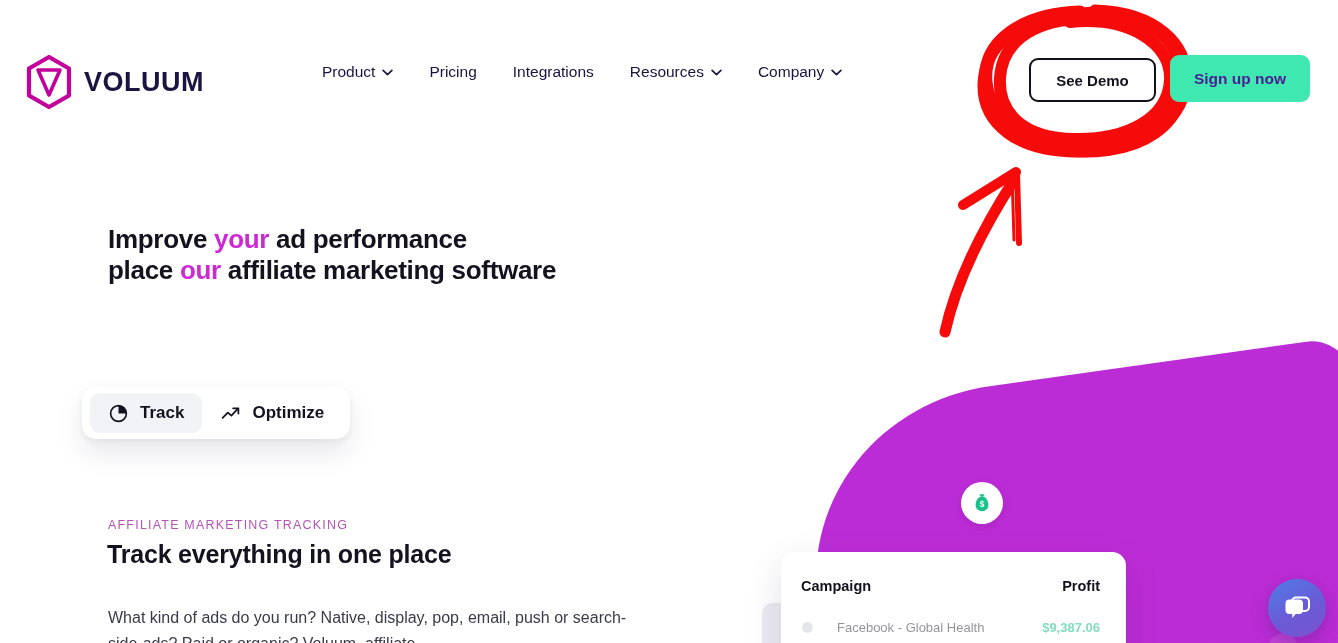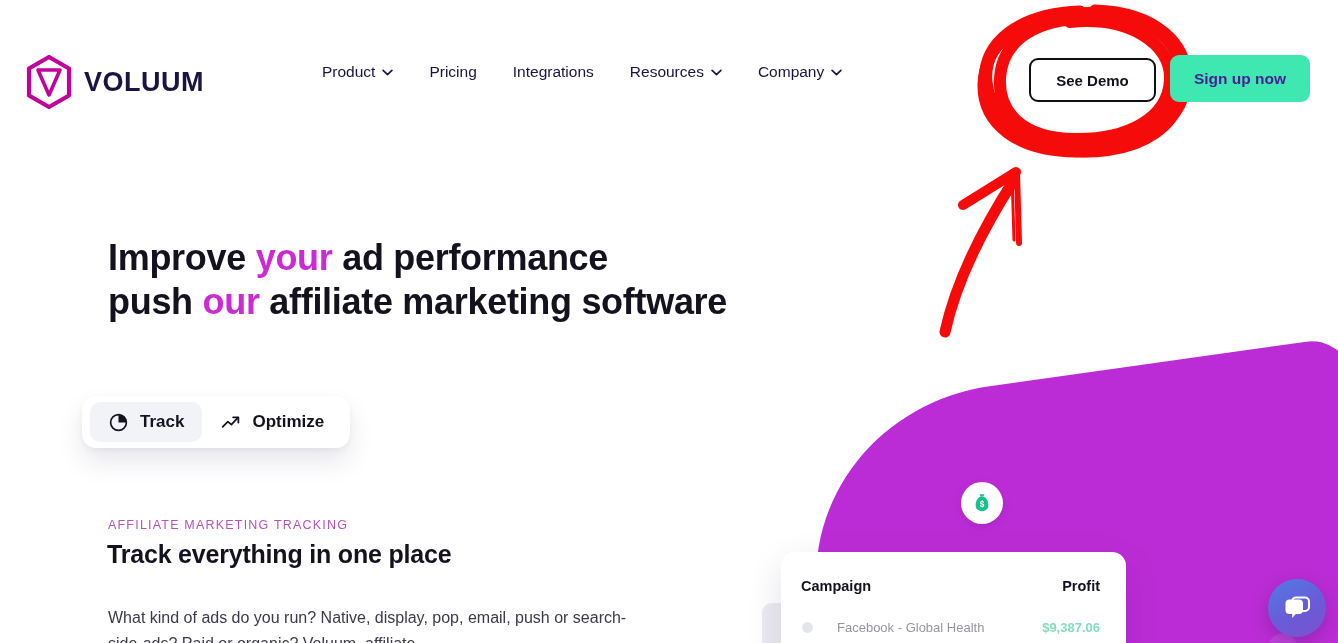--- a/index.html
+++ b/index.html
@@ -83,29 +83,29 @@
 
   
   .annotation {
     position:absolute; left:0; top:0; width:1338px; height:643px;
     pointer-events:none; z-index:25;
   }
 
   
   .hero-title {
     position:absolute; left:108px; top:192px;
-    font-size:36px; font-weight:bold; line-height:1.22;
+    font-size:26px; font-weight:bold; line-height:1.22;
     color:#15121f; letter-spacing:-0.3px;
     white-space:pre-line;
   }
   .hl { color:#cb2ad4; }
 
   
   .tabbar {
-    position:absolute; left:82px; top:396px;
+    position:absolute; left:82px; top:387px;
     height:52px; background:#fff; border-radius:14px;
     display:flex; align-items:center; padding:0 8px;
     box-shadow:0 14px 26px rgba(30,20,60,.10), 0 2px 6px rgba(30,20,60,.05);
     z-index:10;
   }
   .tab {
     display:flex; align-items:center; gap:11px;
     height:40px; padding:0 18px; border-radius:10px;
     font-size:17px; font-weight:bold; color:#15121f;
     cursor:pointer; white-space:nowrap;
@@ -255,21 +255,21 @@
 
     </nav>
 
     <div class="nav-actions">
       <button class="btn-demo">See Demo</button>
       <button class="btn-signup">Sign up now</button>
     </div>
   </div>
 
   <h1 class="hero-title">
-    <span><span>Improve </span><span class="hl">your</span><span> ad performance</span></span><br><span><span>push </span><span class="hl">our</span><span> affiliate marketing software</span></span>
+    <span><span>Improve </span><span class="hl">your</span><span> ad performance</span></span><br><span><span>place </span><span class="hl">our</span><span> affiliate marketing software</span></span>
   </h1>
 
   <div class="tabbar">
 
     <div class="tab active">
       <svg class="ticon" viewBox="0 0 24 24">
         <circle cx="12" cy="12" r="9" fill="none" stroke="#15121f" stroke-width="1.9"></circle>
         <path d="M12 3 A9 9 0 0 1 21 12 L12 12 Z" fill="#15121f"></path>
       </svg>
       <span>Track</span>

